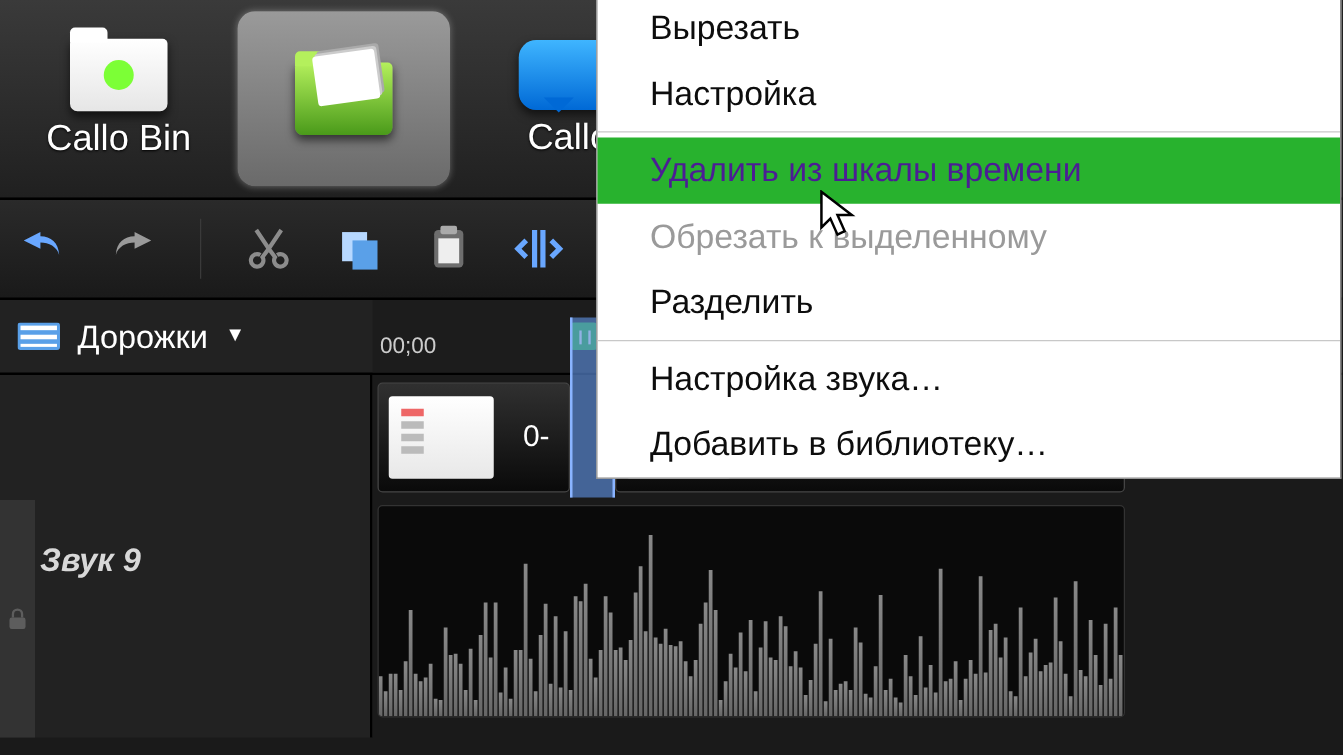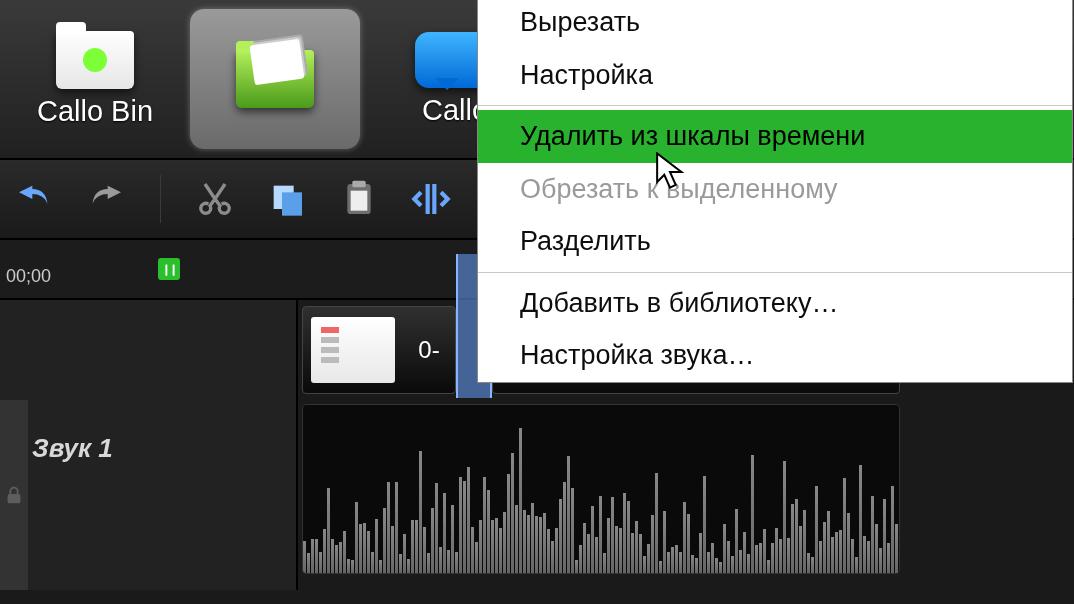--- a/index.html
+++ b/index.html
@@ -81,21 +81,21 @@
 
 
 .ctx {
   position:absolute; left:477px; top:-4px; width:596px;
   background:#fff; border-left:1px solid #888; border-right:1px solid #888; border-bottom:1px solid #888;
   z-index:100; font-size:27px;
 }
 .ctx .item { padding:6px 42px; color:#0d0d0d; cursor:pointer; line-height:1.5; }
 .ctx .item.disabled { color:#9a9a9a; cursor:default; }
 .ctx .sep { height:1px; background:#c8c8c8; margin:4px 0; }
-.ctx .item.highlight { background:#28b22e; color:#000000; }
+.ctx .item.highlight { background:#28b22e; color:#4c1d95; }
 
 
 .cursor { position:absolute; left:653px; top:152px; z-index:200; pointer-events:none; }
 .cursor svg { width:34px; height:40px; }
 
 </style>
 </head>
 <body>
 
 <div class="top-bar">
@@ -154,36 +154,46 @@
   <div class="divider"></div>
   <div class="tool">
     <svg class="ic" viewBox="0 0 24 24">
         <circle cx="10" cy="10" r="7" stroke="#8c8c8c" stroke-width="2" fill="none"></circle>
         <line x1="15" y1="15" x2="22" y2="22" stroke="#8c8c8c" stroke-width="3"></line>
       </svg>
   </div>
 </div>
 
 <div class="ruler-row">
+  <div class="track-head">
+    <svg class="ic-small" viewBox="0 0 28 18">
+        <rect width="28" height="18" rx="2" fill="#5aa0e8"></rect>
+        <rect x="2" y="2" width="24" height="3" fill="#fff"></rect>
+        <rect x="2" y="8" width="24" height="3" fill="#fff"></rect>
+        <rect x="2" y="14" width="24" height="2" fill="#fff"></rect>
+      </svg>
+    <span class="txt">Дорожки</span>
+    <span class="tri">▼</span>
+  </div>
   <div class="ruler">
     <span class="tm" style="left:6px">00;00</span>
     <div class="green-dot"></div>
   </div>
 </div>
 
 <div class="timeline-area">
   <div class="left-col">
     <div class="lock-col">
       <svg viewBox="0 0 24 24">
           <rect x="5" y="11" width="14" height="10" rx="2" fill="#888"></rect>
           <path d="M8 11V8a4 4 0 0 1 8 0v3" stroke="#888" stroke-width="2" fill="none"></path>
         </svg>
     </div>
     <div class="track-label-row audio">
-      <div class="tl">Звук 1</div>
+      <div class="tl">Звук 9</div>
     </div>
   </div>
   <div class="tracks-col">
     <div class="selection"></div>
     <div class="vclip c1">
       <div class="thumb"></div>
       <div class="txt">0-</div>
     </div>
     <div class="vclip c2">
       <div class="thumb"></div>
@@ -347,21 +357,21 @@
 </div>
 
 <div class="ctx">
   <div class="item">Вырезать</div>
   <div class="item">Настройка</div>
   <div class="sep"></div>
   <div class="item highlight">Удалить из шкалы времени</div>
   <div class="item disabled">Обрезать к выделенному</div>
   <div class="item">Разделить</div>
   <div class="sep"></div>
+  <div class="item">Настройка звука…</div>
   <div class="item">Добавить в библиотеку…</div>
-  <div class="item">Настройка звука…</div>
 </div>
 
 <div class="cursor">
   <svg viewBox="0 0 20 28">
       <path d="M1 1l0 20 5-5 4 9 4-2-4-9 8 0z" fill="#fff" stroke="#000" stroke-width="1.4"></path>
     </svg>
 </div>
 
 </body></html>

